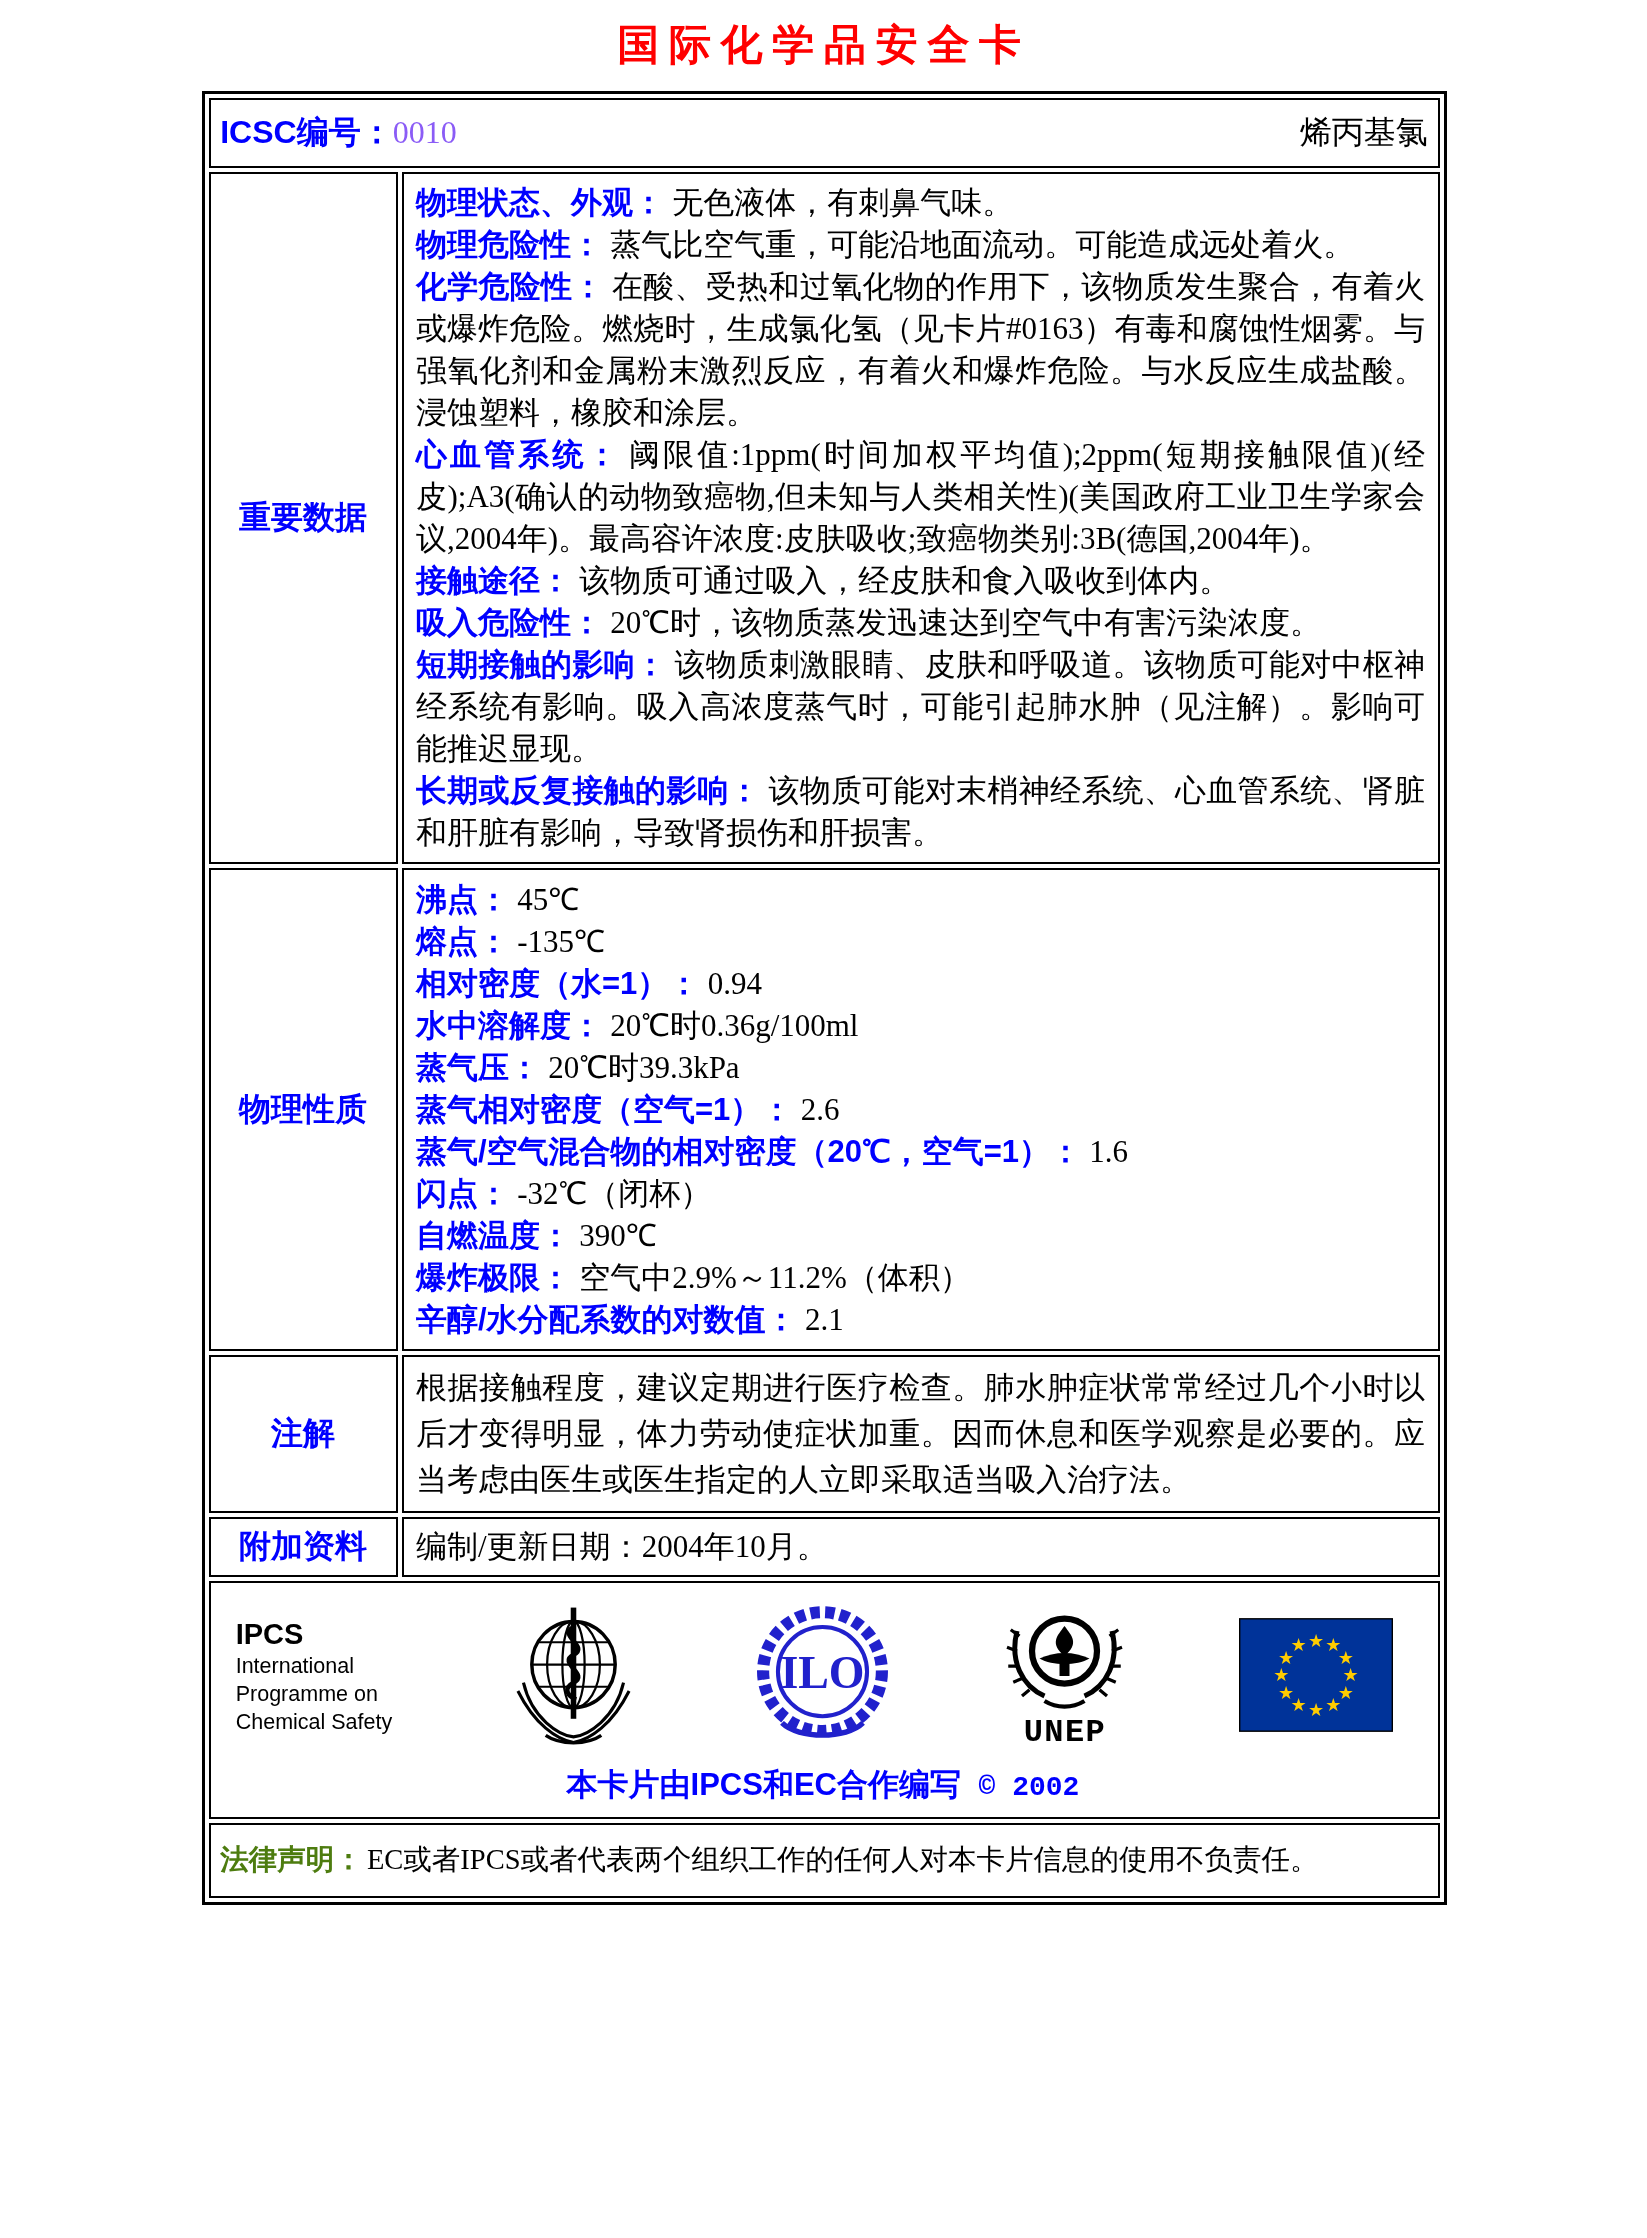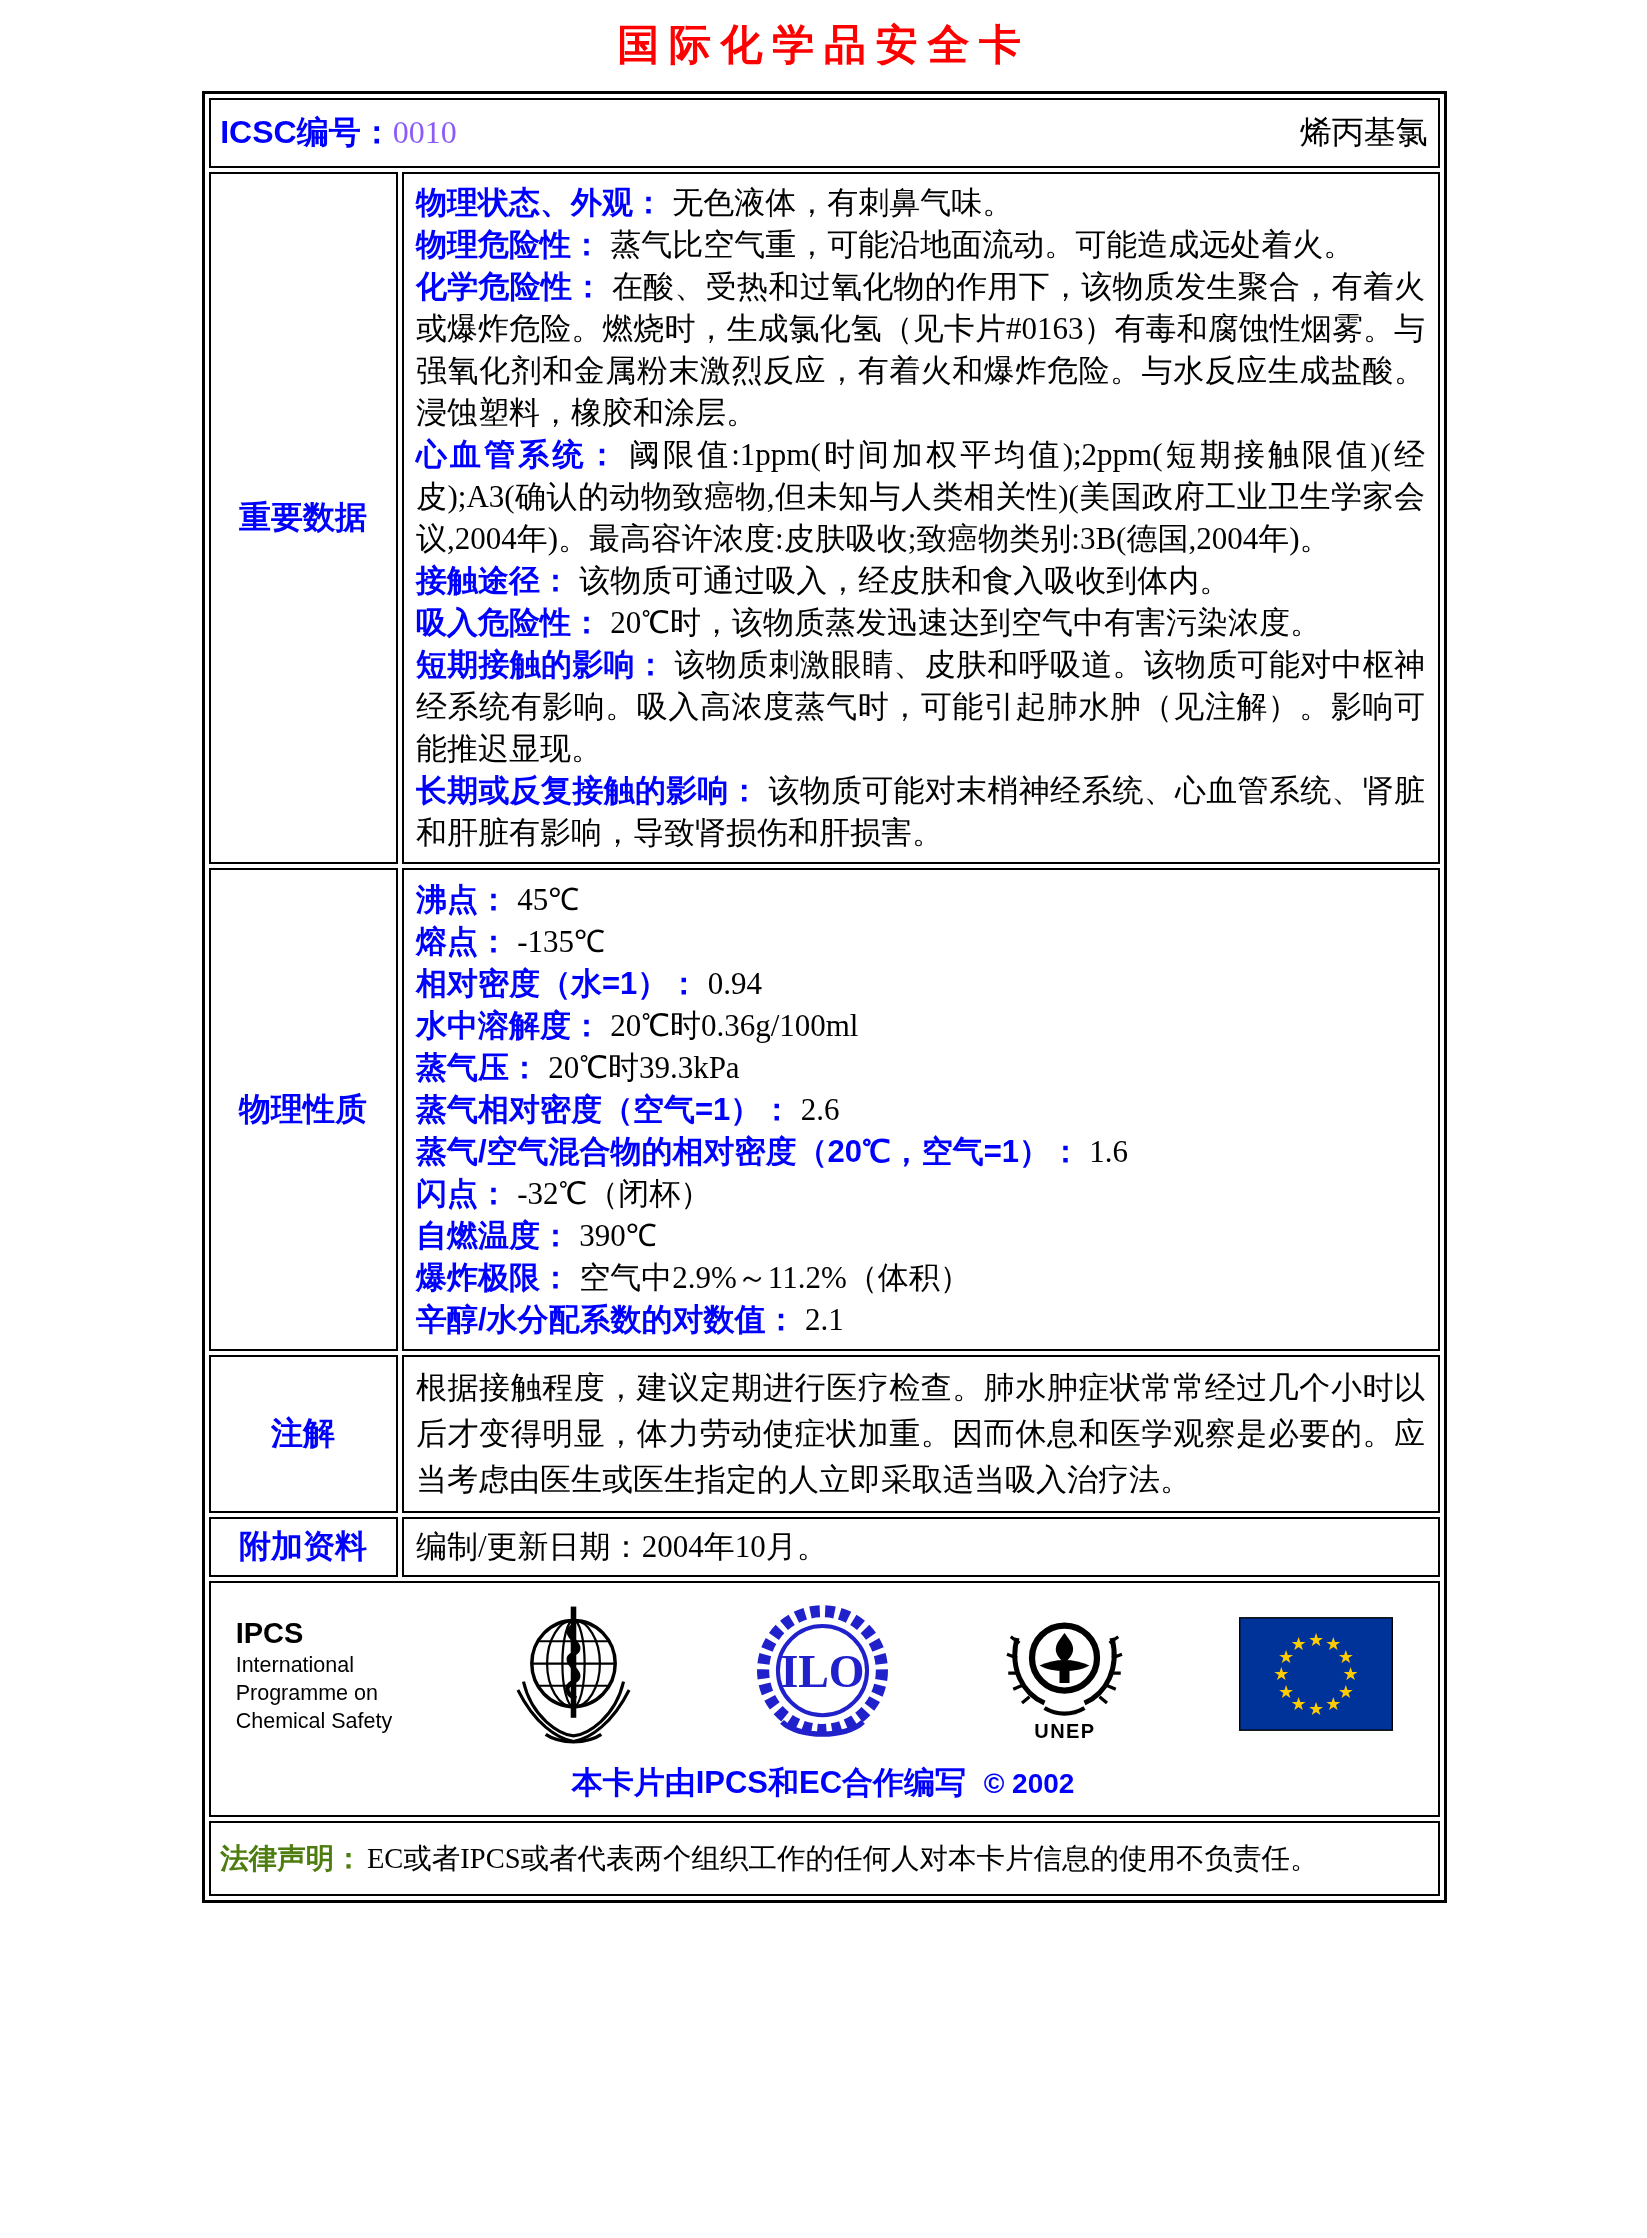--- a/index.html
+++ b/index.html
@@ -83,36 +83,36 @@
   }
   .ipcs-block {
     font-family: "Liberation Sans", sans-serif;
     font-size: 21.5px;
     line-height: 28px;
     color: #000;
   }
   .ipcs-acronym { font-size: 29px; font-weight: bold; line-height: 36px; }
   .unep-block { text-align: center; }
   .unep-word {
-    font-family: Liberation Sans, sans-serif;
-    font-weight: bold;
-    font-size: 20px;
+    font-family: Liberation Mono, monospace;
+    font-weight: bold;
+    font-size: 32px;
     letter-spacing: 1.4px;
     margin-top: -4.2px;
   }
   .credit-line {
     text-align: center;
     margin-top: 12.5px;
     font-size: 31px;
     color: #0000ff;
     font-family: "Liberation Sans", sans-serif;
     font-weight: bold;
   }
   .credit-line .copyright {
-    font-family: Liberation Sans, sans-serif;
+    font-family: Liberation Mono, monospace;
     font-weight: bold;
     font-size: 28px;
     margin-left: 9px;
   }
   
   .legal-cell { padding: 16.7px 9.7px; font-size: 28.5px; }
   .legal-label {
     font-family: Liberation Sans, sans-serif;
     font-weight: bold;
     color: #4d7c0f;

